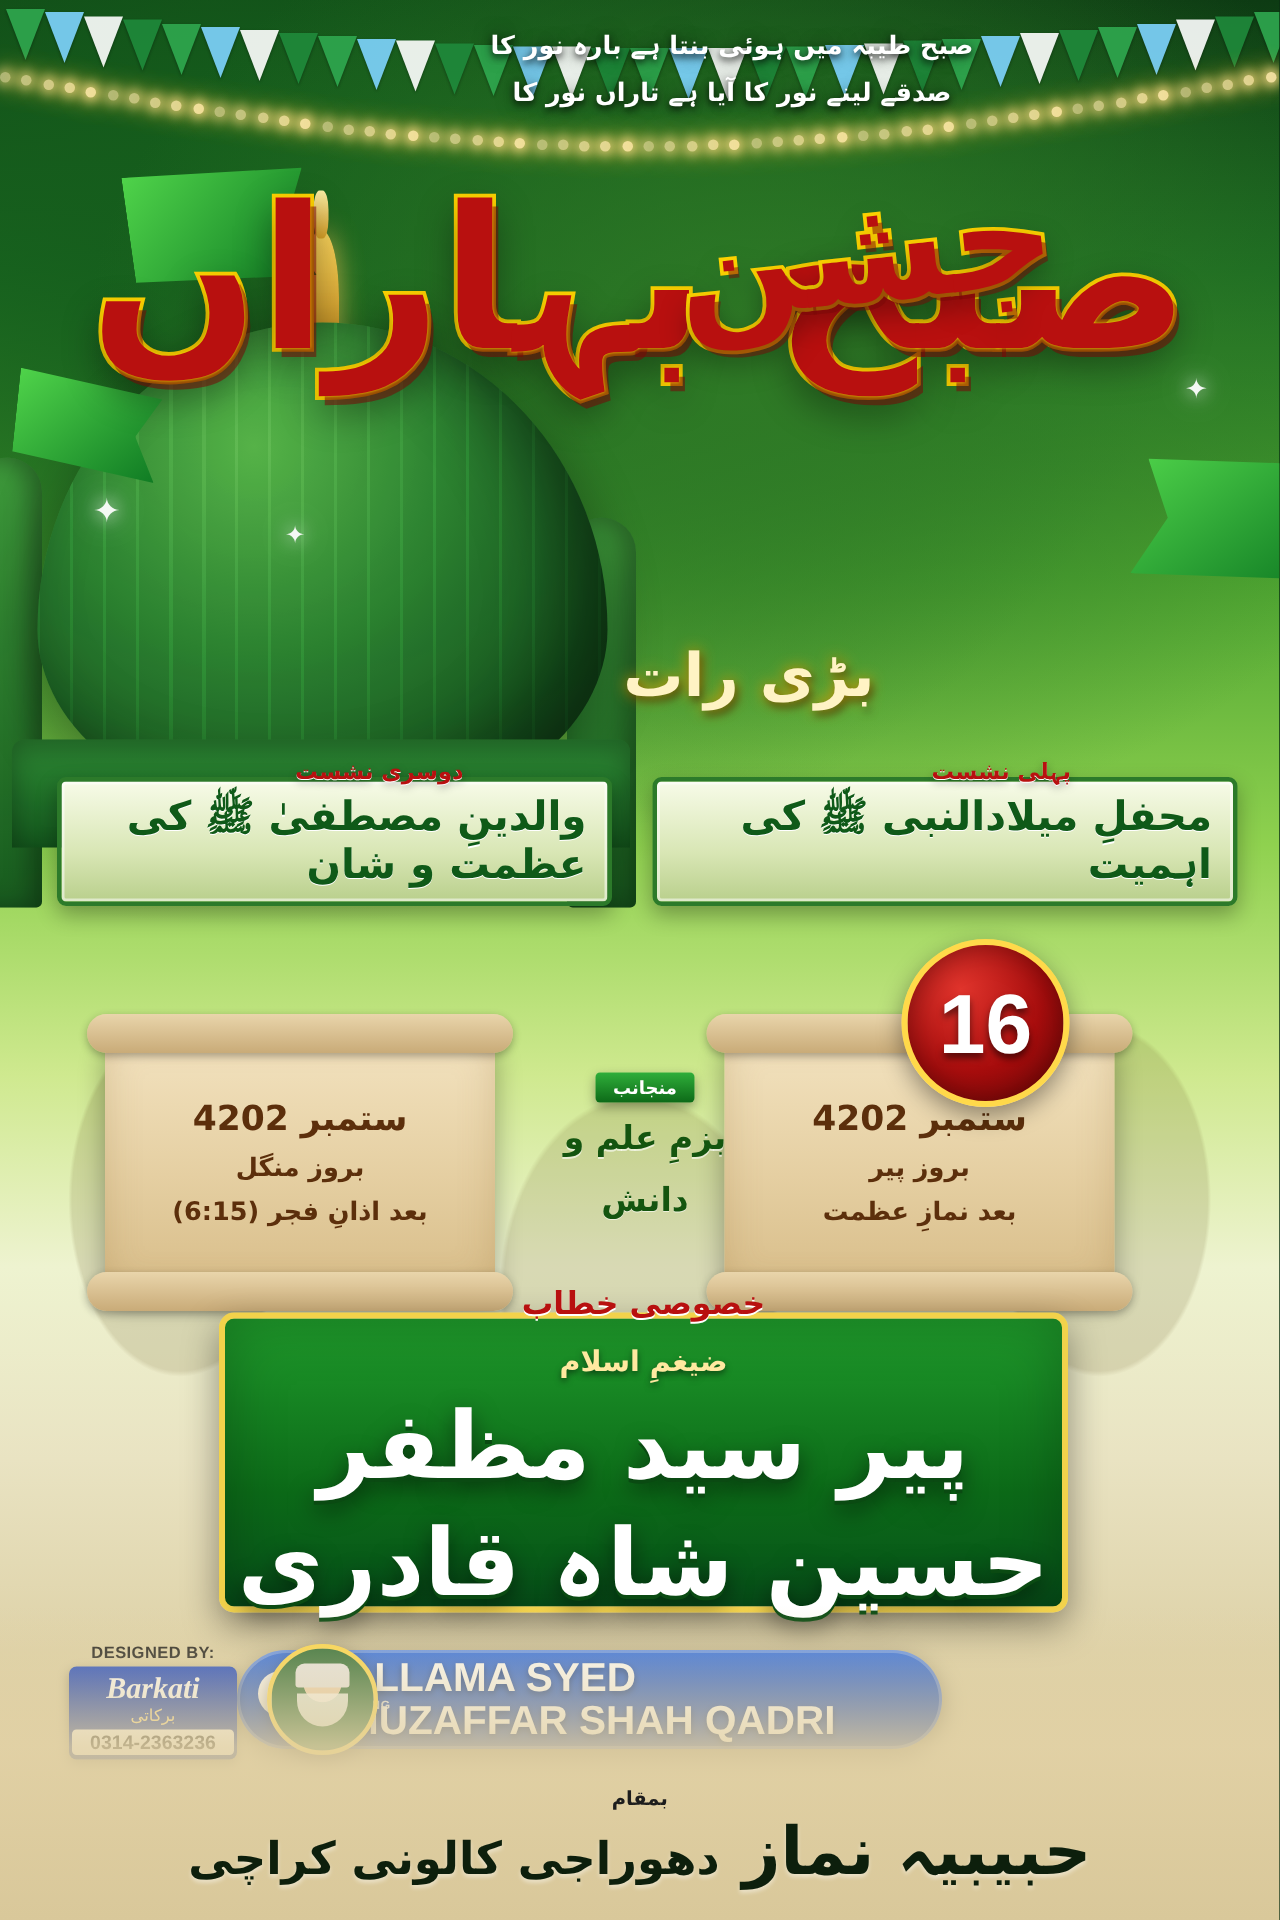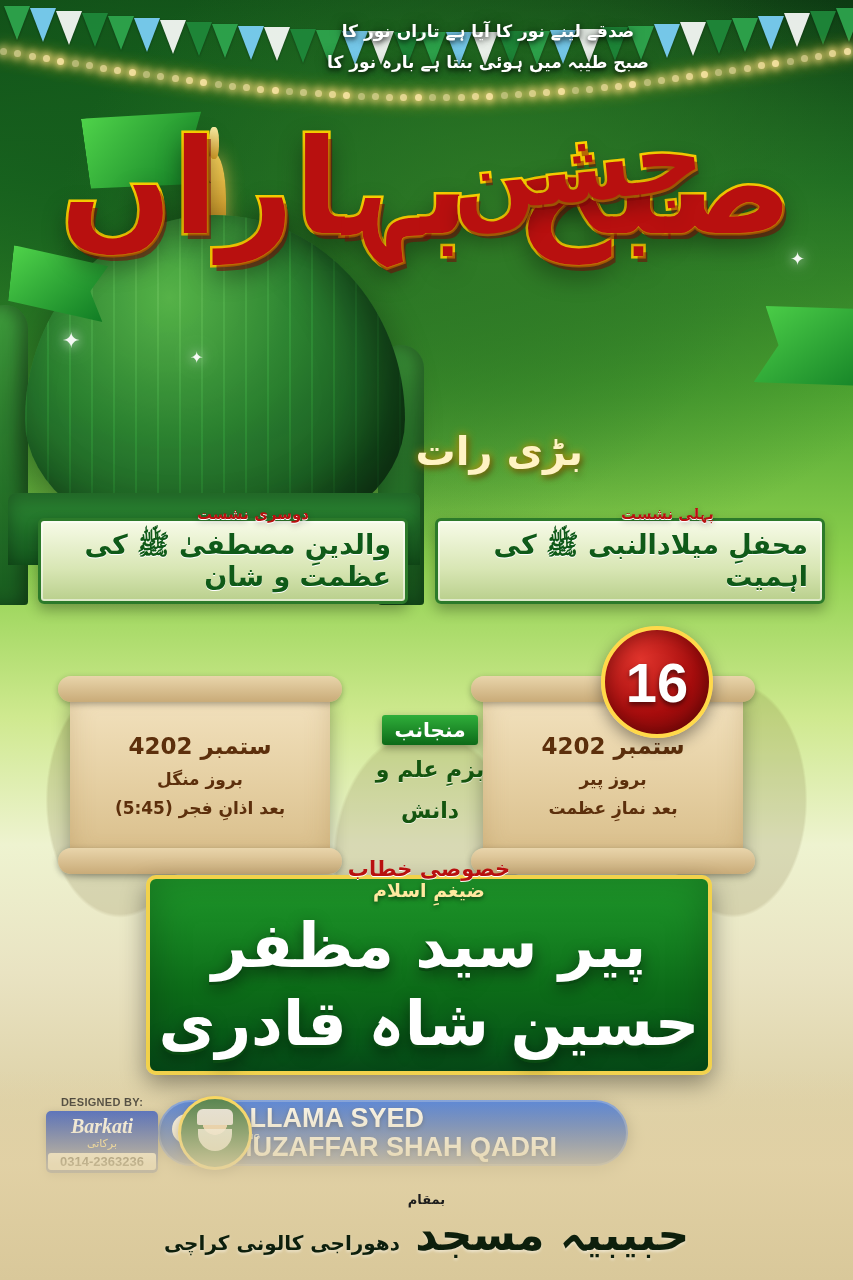--- a/index.html
+++ b/index.html
@@ -205,21 +205,21 @@
     text-shadow: 0 3px 5px rgba(0,0,0,.55);
   }
   .daybadge.b16 { right: 140px; top: -4px; }
   .daybadge.b17 { left: 96px; top: -4px; }
 
   .center-tag {
     position:absolute; left:355px; top:85px; width:150px; text-align:center;
   }
   .center-tag .flagbox {
     display:inline-block; background:linear-gradient(180deg,#2fae3a,#0d6a18);
-    color:#fff; font-size:20px; font-weight:bold; padding:3px 12px;
+    color:#fff; font-size:12px; font-weight:bold; padding:3px 12px;
     border-radius:3px; box-shadow:0 3px 8px rgba(0,0,0,.35);
   }
   .center-tag .line {
     color:#14550f; font-weight:bold; font-size:22px; margin-top:10px; line-height:1.4;
     text-shadow: 0 1px 0 rgba(255,255,255,.6);
   }
 
   
   .speaker-panel {
     position:absolute; left:146px; top:875px; width:566px; height:200px;
@@ -228,21 +228,21 @@
     border-radius: 10px;
     box-shadow: 0 10px 24px rgba(0,0,0,.4), inset 0 0 40px rgba(0,0,0,.25);
     text-align:center;
   }
   .khitab {
     position:absolute; left:0; right:0; top:-22px;
     color:#b8100f; font-weight:bold; font-size:21px;
     text-shadow: 0 1px 0 #fff;
   }
   .speaker-small {
-    color:#ffe9a0; font-size:19px; font-weight:bold;
+    margin-top:18px; color:#ffe9a0; font-size:19px; font-weight:bold;
     text-shadow: 0 2px 4px rgba(0,0,0,.5);
   }
   .speaker-name {
     margin-top:6px; color:#fff; font-size:62px; font-weight:bold; line-height:1.25;
     text-shadow: 0 3px 0 #0a4a12, 0 6px 16px rgba(0,0,0,.55);
   }
 
   
   .livebar {
     position:absolute; left:158px; top:1100px; width:470px; height:66px;
@@ -305,21 +305,21 @@
   .footer {
     position:absolute; left:0; bottom:18px; width:853px; text-align:center;
   }
   .footer .mini {
     color:#1d1d1d; font-size:13px; font-weight:bold; margin-bottom:2px;
   }
   .footer .masjid {
     color:#0d1f0c; font-weight:bold; font-size:44px; line-height:1.2;
     text-shadow: 0 2px 3px rgba(255,255,255,.45);
   }
-  .footer .loc { font-size:20px; }
+  .footer .loc { font-size:30px; }
 
   .ground-glow {
     position:absolute; left:0; bottom:0; width:853px; height:210px;
     background: linear-gradient(180deg, rgba(222,205,160,0) 0%, rgba(226,209,165,.85) 45%, #d9c89a 100%);
     pointer-events:none;
   }
   .bg-arches {
     position:absolute; left:0; top:560px; width:853px; height:560px;
     opacity:.16; pointer-events:none;
     background:
@@ -445,22 +445,22 @@
   <div class="green-flag gf1"></div>
   <div class="green-flag gf2"></div>
   <div class="green-flag gf3"></div>
   <div class="sparkle" style="left:62px; top:330px;">✦</div>
   <div class="sparkle" style="left:190px; top:350px; font-size:16px;">✦</div>
   <div class="sparkle" style="left:790px; top:250px; font-size:18px;">✦</div>
 
   <div class="bg-arches"></div>
 
   <div class="couplet urdu">
+    <div>صبح طیبہ میں ہوئی بنتا ہے بارہ نور کا</div>
     <div>صدقے لینے نور کا آیا ہے تاراں نور کا</div>
-    <div>صبح طیبہ میں ہوئی بنتا ہے بارہ نور کا</div>
   </div>
 
   <div class="title-wrap">
     <div class="title-jashn urdu">جشن</div>
     <div class="title-main urdu">صبح بہاراں</div>
     <div class="title-sub urdu">بڑی رات</div>
   </div>
 
   <div class="sessions">
     <div class="ribbon right">
@@ -483,21 +483,21 @@
         </div>
       </div>
     </div>
     <div class="daybadge b16">16</div>
 
     <div class="scroll s17">
       <div class="scroll-body">
         <div class="scroll-text urdu">
           <span>ستمبر 2024</span>
           <span class="small">بروز منگل</span>
-          <span class="small">بعد اذانِ فجر (5:45)</span>
+          <span class="small">بعد اذانِ فجر (6:15)</span>
         </div>
       </div>
     </div>
 
     <div class="center-tag">
       <div class="flagbox urdu">منجانب</div>
       <div class="line urdu">بزمِ علم و</div>
       <div class="line urdu">دانش</div>
     </div>
   </div>
@@ -533,18 +533,18 @@
       <div class="brand-ur urdu">برکاتی</div>
       <div class="phone">0314-2363236</div>
     </div>
   </div>
 
   <div class="ground-glow"></div>
 
   <div class="footer">
     <div class="mini urdu">بمقام</div>
     <div class="masjid urdu">
-      <span>حبیبیہ مسجد</span>
+      <span>حبیبیہ نماز</span>
       <span class="loc">دھوراجی کالونی کراچی</span>
     </div>
   </div>
 
 </div>
 
 </body></html>

